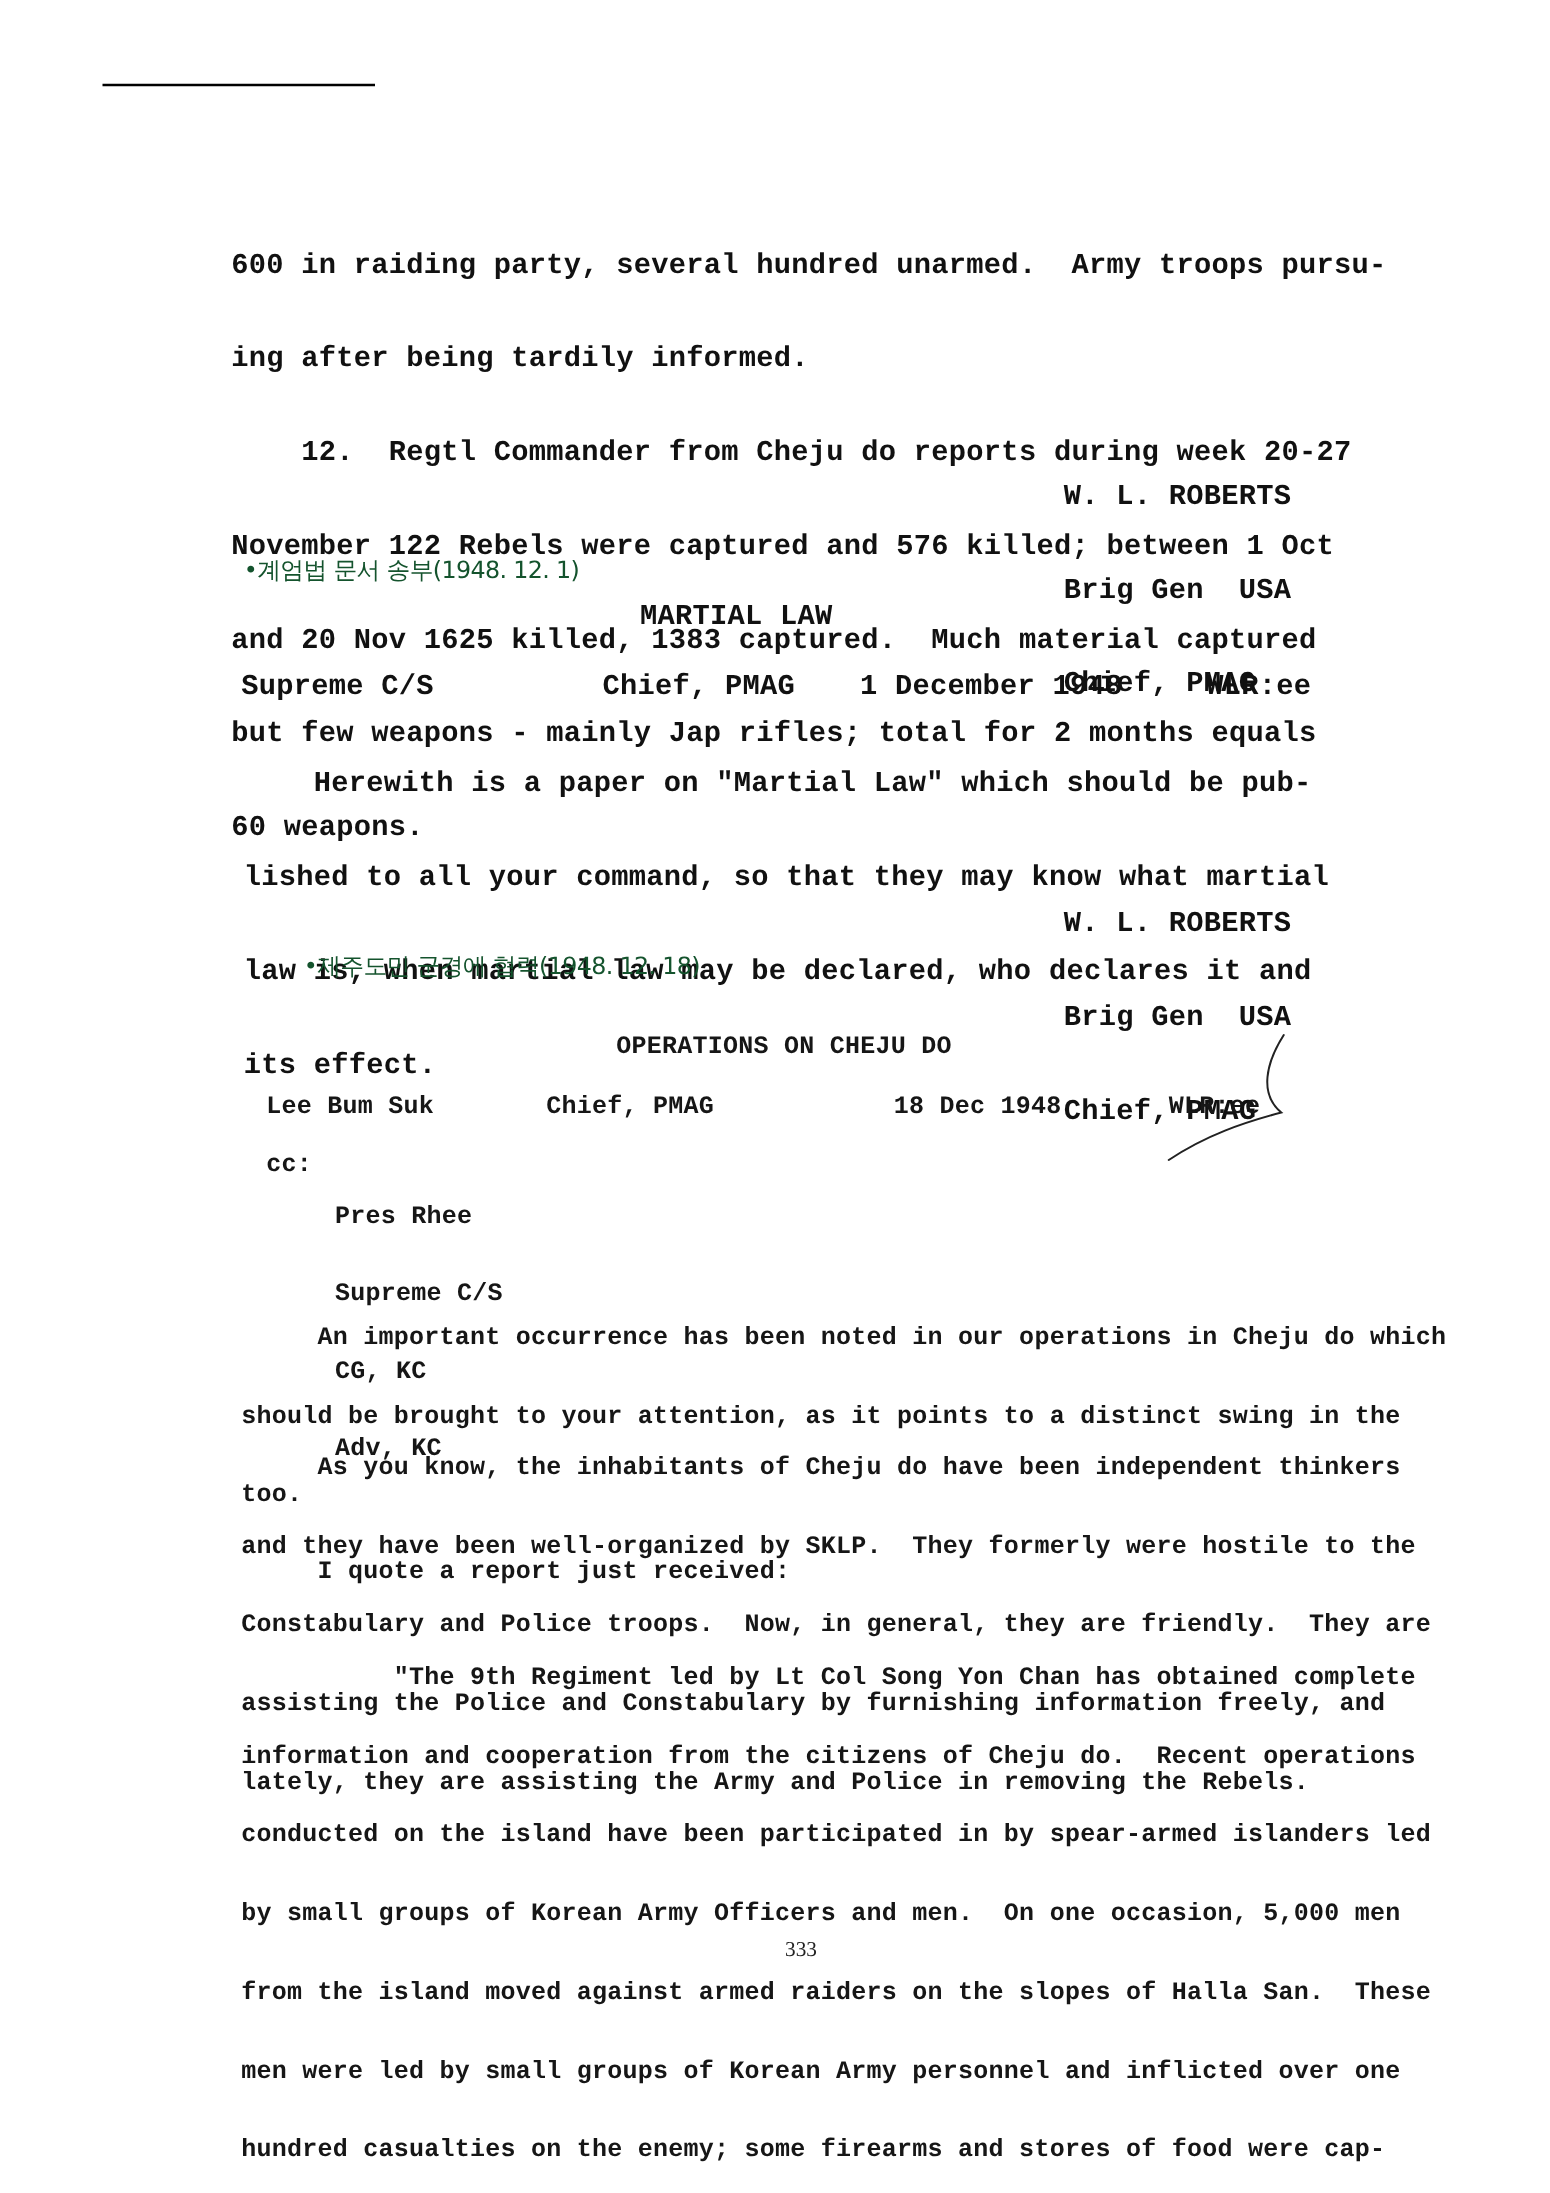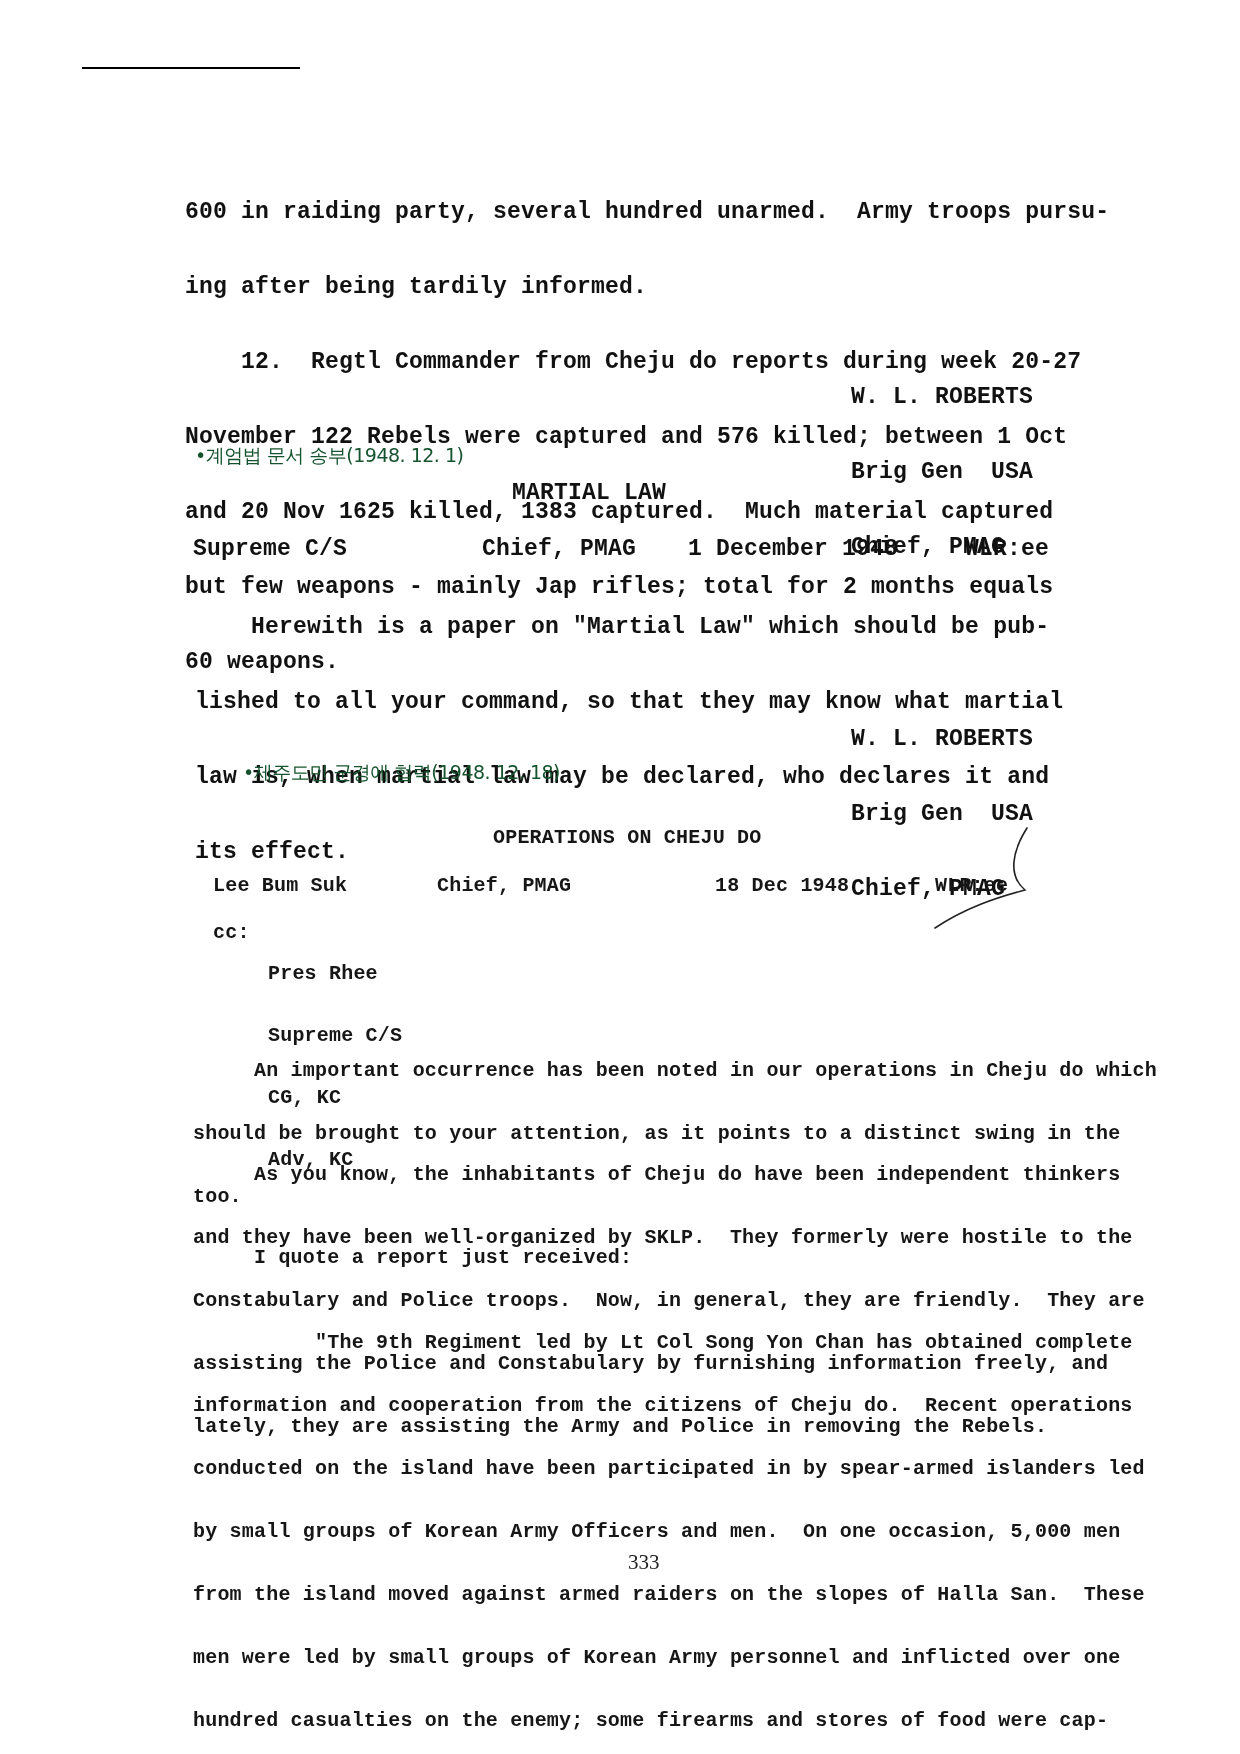--- a/index.html
+++ b/index.html
@@ -8,21 +8,21 @@
   .top-rule { position: absolute; left: 82px; top: 67px; width: 218px; height: 2px; background: #000; }
   .tw { font-family: "Liberation Mono", "DejaVu Sans Mono", monospace; font-weight: bold; color: #111; letter-spacing: 0.2px; }
   .tw-lg { font-size: 23px; line-height: 25px; }
   .tw-sm { font-size: 20px; line-height: 21px; color: #161616; }
   .kr { font-family: "DejaVu Sans", sans-serif; font-size: 19px; color: #14532d; font-weight: normal; letter-spacing: -0.5px; }
   .abs { position: absolute; white-space: pre; }
   .line { display: block; white-space: pre; }
   .sig .line { line-height: 25px; }
   .sig-sm .line { line-height: 20px; }
   .u { text-decoration: underline; }
-  .pageno { font-family: "Liberation Serif", "DejaVu Serif", serif; font-size: 21px; color: #222; }
+  .pageno { font-family: "Liberation Serif", "DejaVu Serif", serif; font-size: 17px; color: #222; }
   .hand { position: absolute; }
 </style>
 </head>
 <body>
 
 <div class="page">
 
   <div class="top-rule"></div>
 
   <div class="abs tw tw-lg" style="left:185px; top:150px;">

